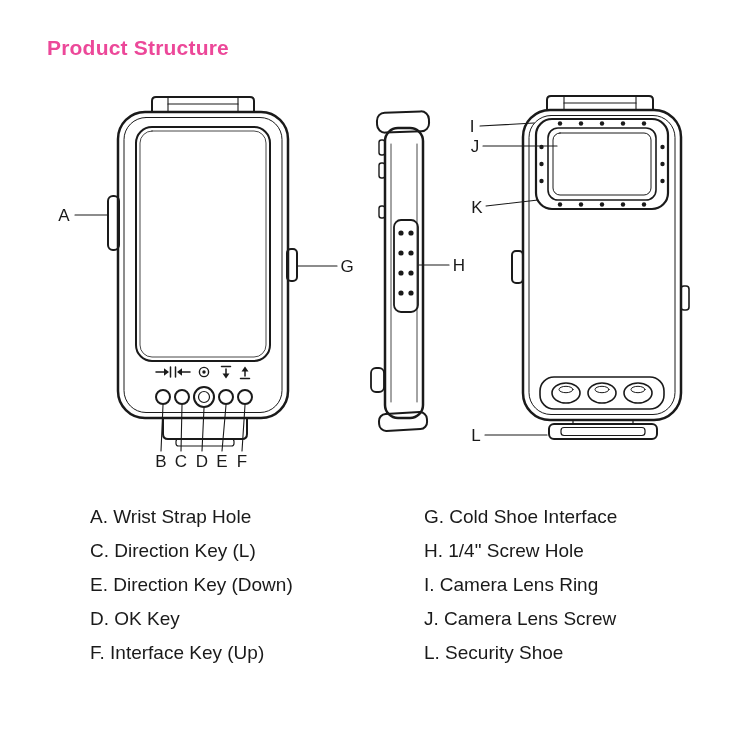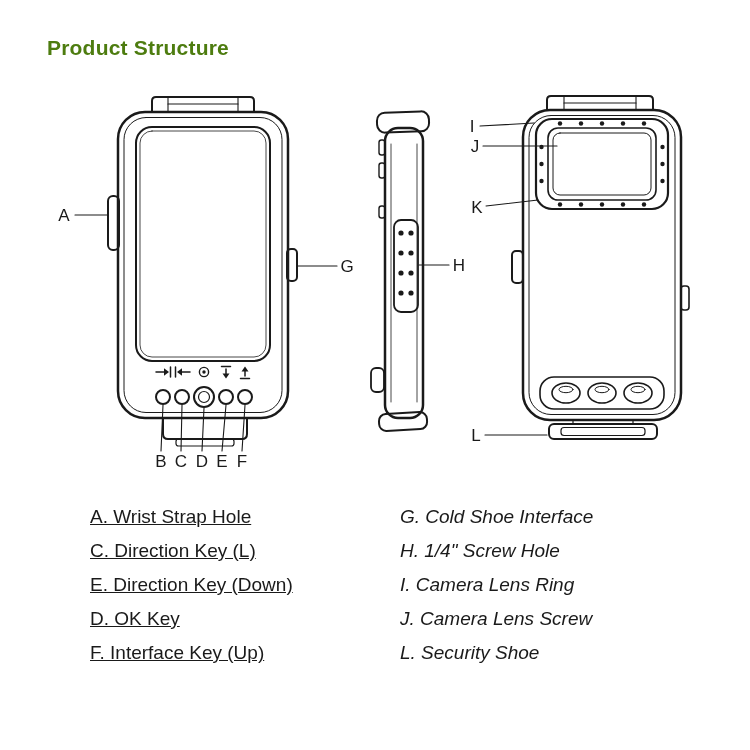--- a/index.html
+++ b/index.html
@@ -11,40 +11,40 @@
     font-family: "Liberation Sans", sans-serif;
     overflow: hidden;
   }
   .title {
     position: absolute;
     left: 47px;
     top: 36px;
     margin: 0;
     font-size: 21px;
     font-weight: 700;
-    color: #4d7c0f;
+    color: #ec4899;
     letter-spacing: 0.2px;
   }
   .diagram { position: absolute; left: 0; top: 0; }
   svg text {
     font-family: "Liberation Sans", sans-serif;
     font-size: 17px;
     fill: #1a1a1a;
   }
   .legend {
     position: absolute;
     top: 500px;
     left: 0;
     width: 750px;
     color: #1a1a1a;
     font-size: 19px;
   }
   .legend-col { position: absolute; top: 0; }
-  .legend-col-left  { left: 90px; text-decoration: underline; }
-  .legend-col-right { left: 400px; font-style: italic; }
+  .legend-col-left  { left: 90px; }
+  .legend-col-right { left: 424px; }
   .legend-item { height: 34px; line-height: 34px; white-space: nowrap; }
 </style>
 </head>
 <body>
 
 <div class="page">
 
   <h1 class="title">Product Structure</h1>
 
   <svg class="diagram" width="750" height="750" viewBox="0 0 750 750">

